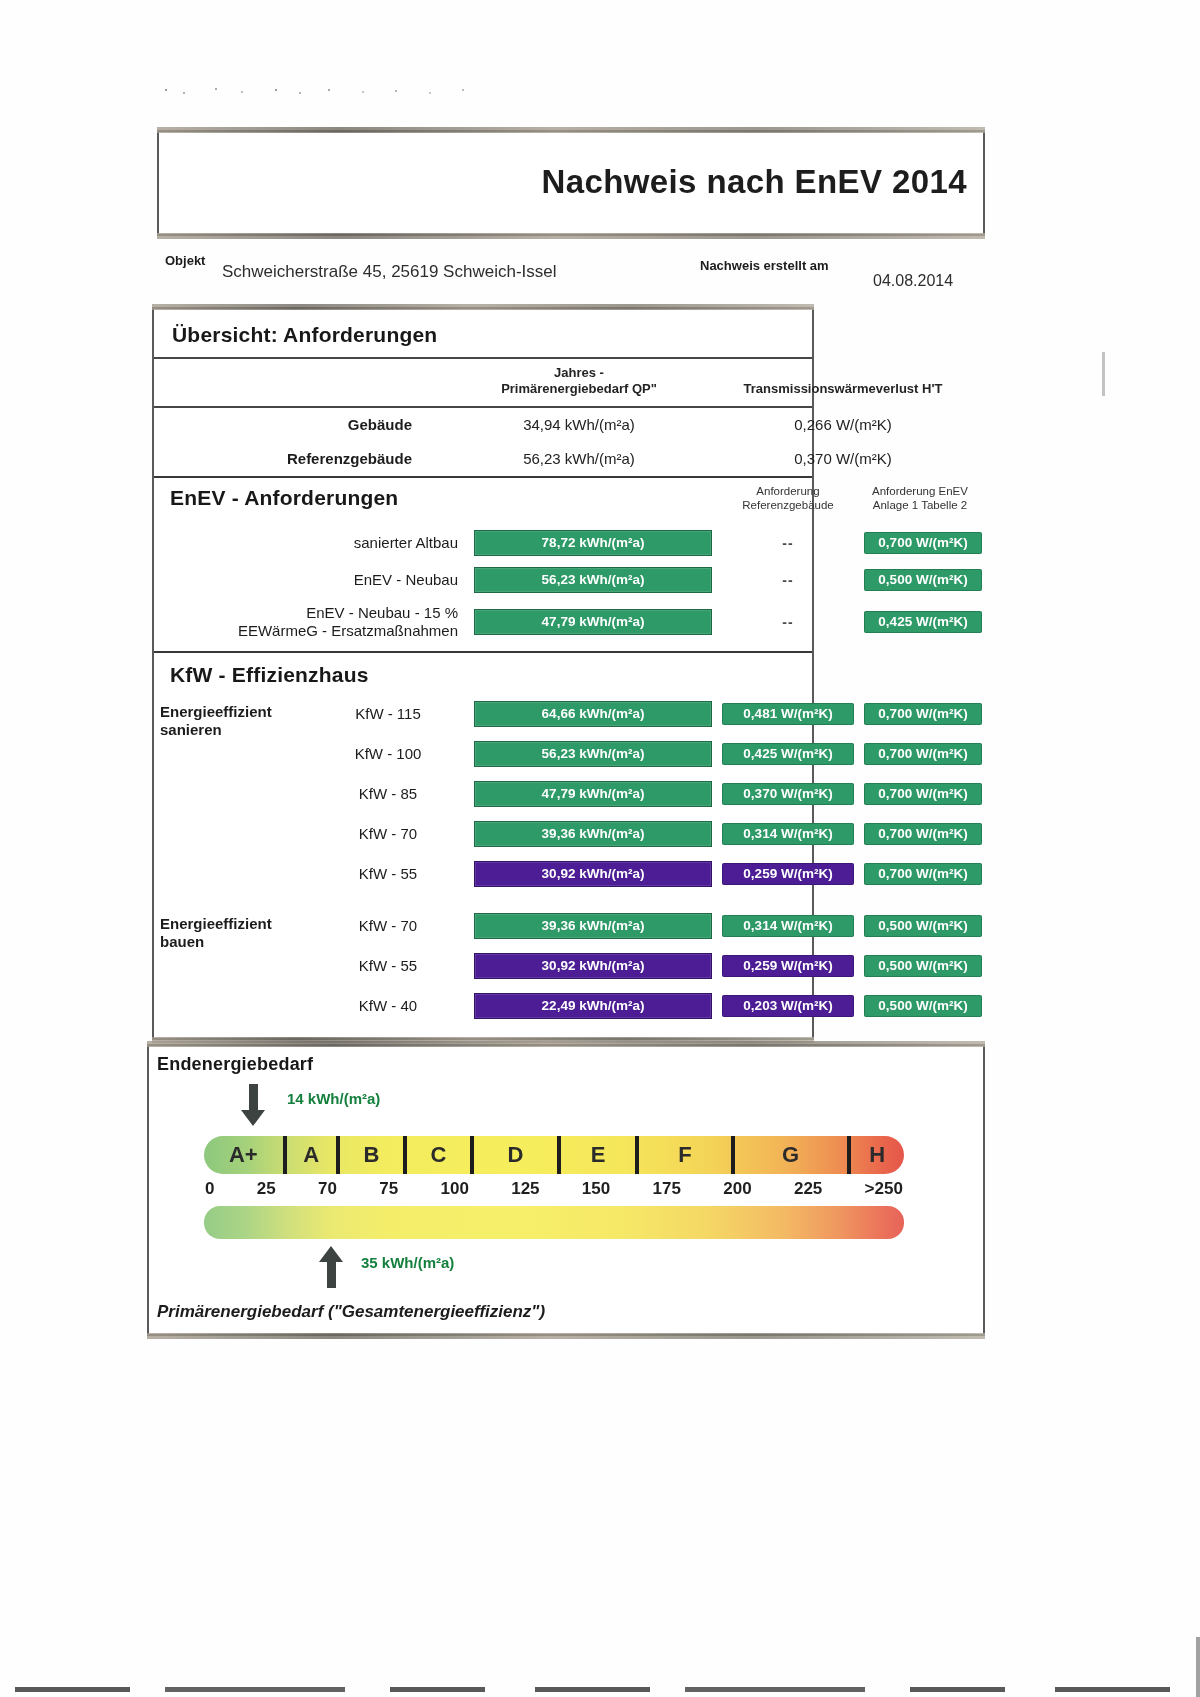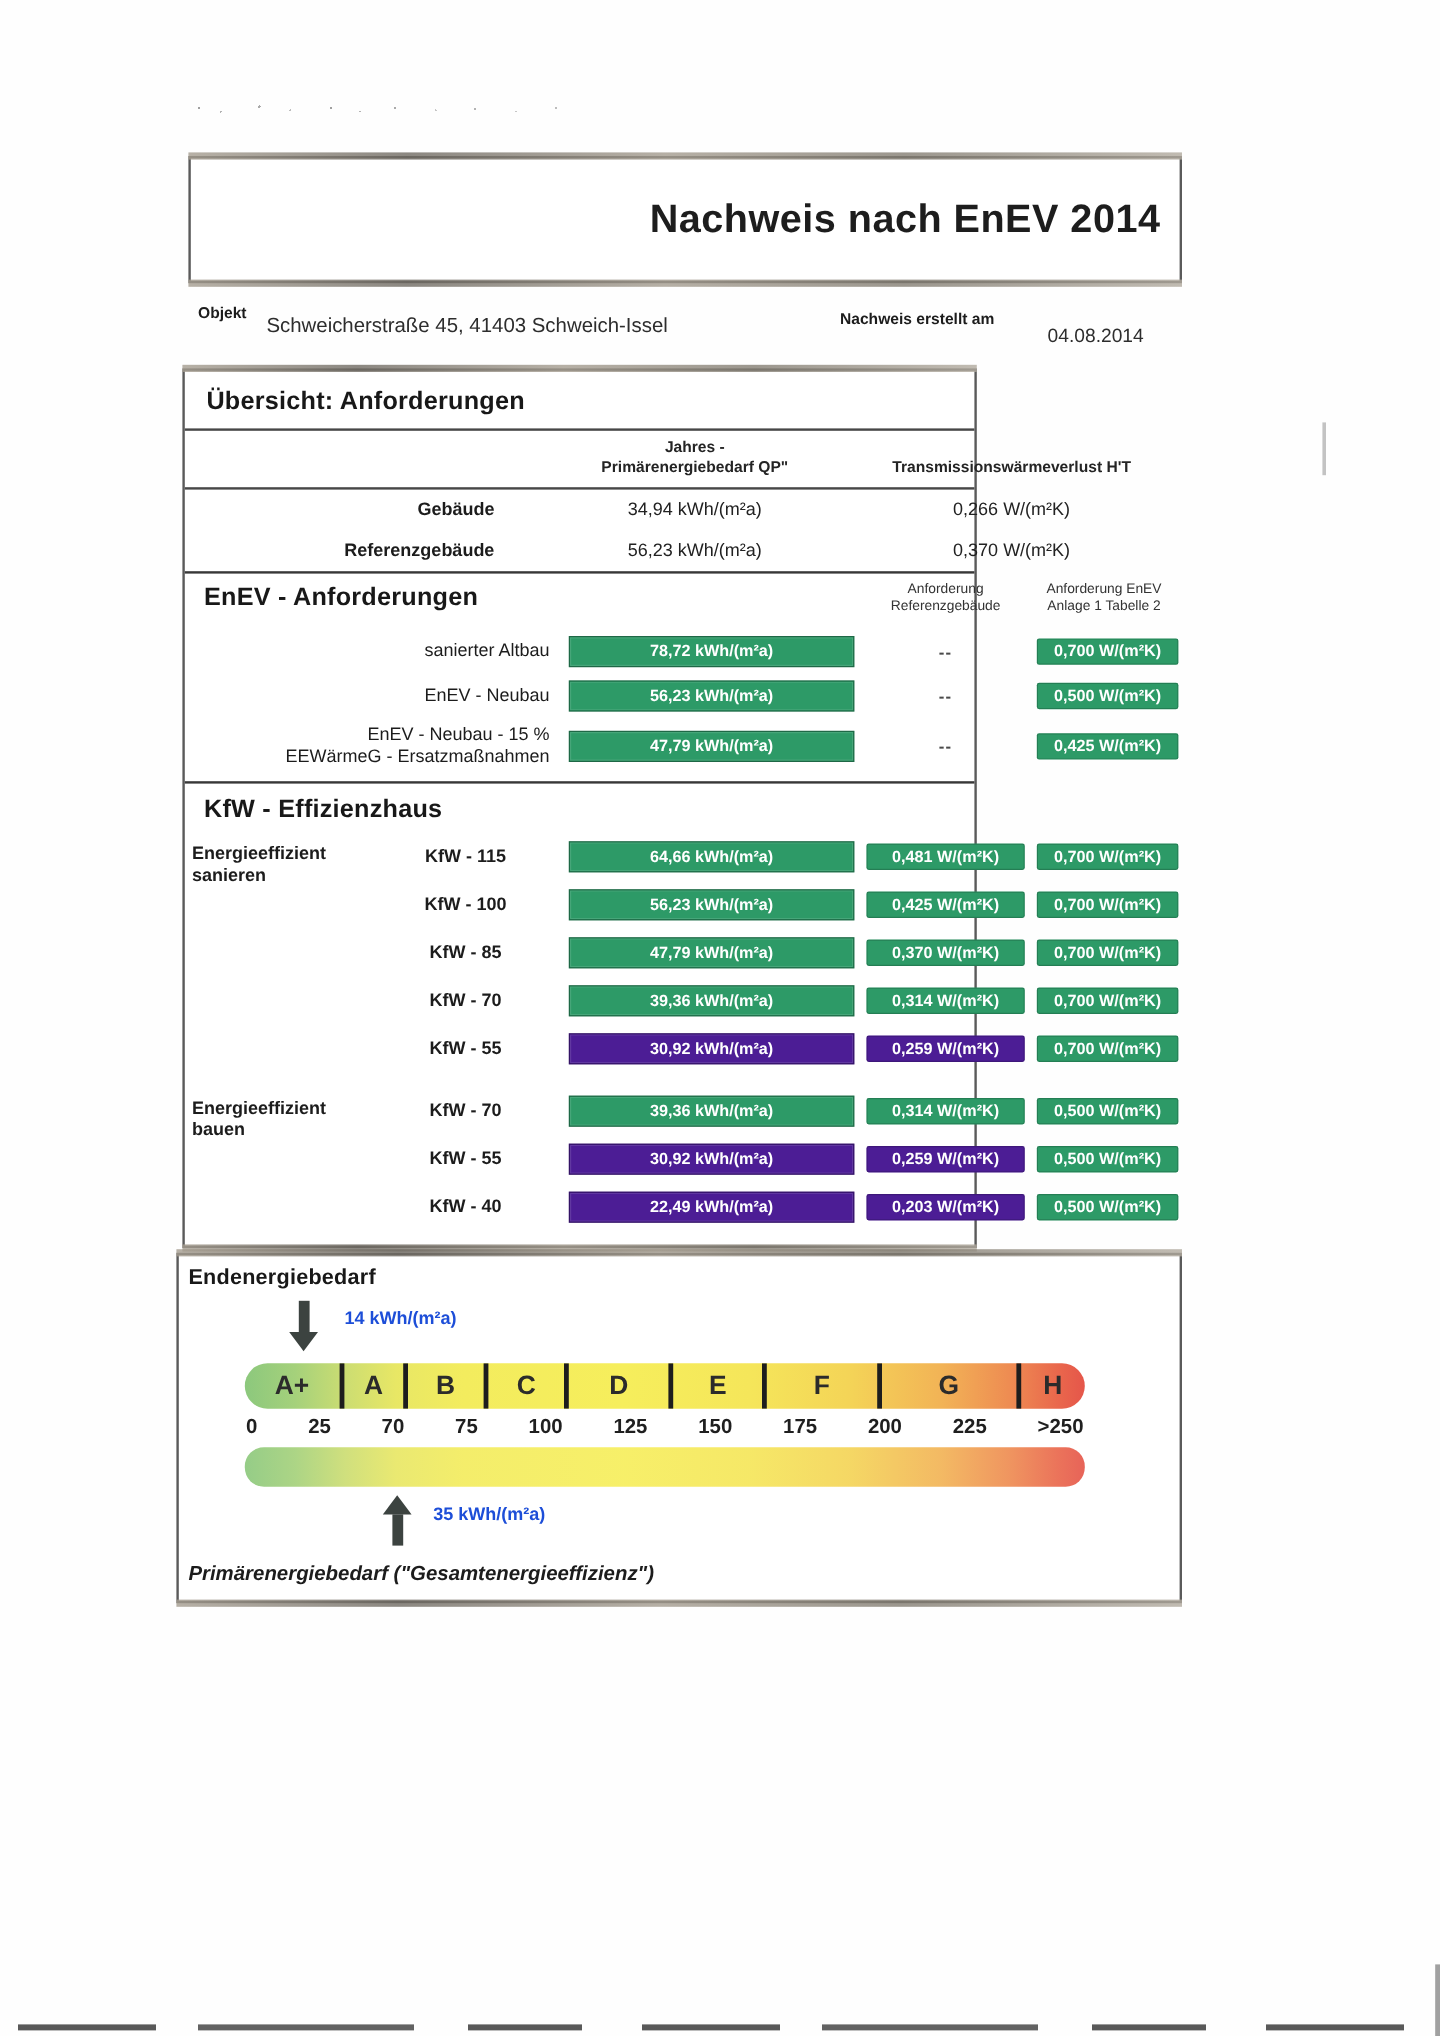--- a/index.html
+++ b/index.html
@@ -58,21 +58,21 @@
   .ub-label{font-size:15px;font-weight:bold;text-align:right;padding-right:42px;}
   .ub-val{font-size:15px;text-align:center;color:#222;}
   .enev-head{position:relative;height:48px;margin-top:4px;}
   .enev-head .h-sec{position:absolute;left:16px;top:4px;}
   .ch{position:absolute;top:2px;font-size:11.5px;font-weight:normal;color:#333;text-align:center;white-space:pre-line;line-height:1.25;}
   .ch1{left:568px;width:132px;}
   .ch2{left:700px;width:132px;}
   .grid5{display:grid;grid-template-columns:148px 152px 238px 132px 118px;column-gap:10px;align-items:center;}
   .erow{margin-bottom:11px;}
   .erow-label{grid-column:1/3;font-size:15px;font-weight:normal;text-align:right;padding-right:6px;white-space:pre-line;line-height:1.2;}
-  .krow-label{font-size:15px;font-weight:bold;text-align:center;}
+  .krow-label{font-size:15px;font-weight:normal;text-align:center;}
   .valbar{height:24px;display:flex;align-items:center;justify-content:center;color:#fff;
     font-weight:bold;font-size:13.5px;border:1px solid rgba(0,0,0,.32);box-shadow:inset 0 0 0 1px rgba(255,255,255,.12);}
   .badge{height:22px;display:flex;align-items:center;justify-content:center;color:#fff;
     font-weight:bold;font-size:13.5px;border-radius:2px;box-shadow:inset 0 0 0 1px rgba(0,0,0,.18);}
   .green{background:#2d9a67;}
   .red{background:#4c1d95;}
   .refdash{text-align:center;font-weight:bold;color:#4a4a4a;font-size:14px;letter-spacing:1px;}
   .kfw-head{margin:10px 0 14px 16px;}
   .kfw-group{position:relative;}
   .group-label{position:absolute;left:6px;top:2px;font-size:15px;font-weight:bold;white-space:pre-line;line-height:1.25;}
@@ -80,21 +80,21 @@
   .group-gap{height:12px;}
   
   .box2{left:147px;top:1044px;width:838px;height:292px;}
   .h-end{position:absolute;left:8px;top:8px;font-size:18px;}
   .arrow{position:absolute;display:flex;flex-direction:column;align-items:center;}
   .arrow .stem{width:9px;height:26px;background:#3c4340;}
   .arrow .head-down{width:0;height:0;border-left:12px solid transparent;border-right:12px solid transparent;border-top:16px solid #3c4340;}
   .arrow .head-up{width:0;height:0;border-left:12px solid transparent;border-right:12px solid transparent;border-bottom:16px solid #3c4340;}
   .arrow-down{left:92px;top:38px;}
   .arrow-up{left:170px;top:200px;}
-  .marker-label{position:absolute;font-size:15px;font-weight:bold;color:#1d4ed8;}
+  .marker-label{position:absolute;font-size:15px;font-weight:bold;color:#15803d;}
   .label14{left:138px;top:44px;}
   .label35{left:212px;top:208px;}
   .scalewrap{position:absolute;left:55px;top:90px;width:700px;}
   .egrad{background:linear-gradient(90deg,
       #8cc87d 0%,#a5d17b 6%,#ccdd72 12%,#e8e765 18%,#f3ec5e 26%,#f6ee5c 45%,
       #f5e65a 60%,#f4d457 72%,#f2b356 83%,#ee8c52 91%,#e9664c 97%,#e5564a 100%);}
   .bar1{height:38px;border-radius:19px;overflow:hidden;display:flex;}
   .seg{display:flex;align-items:center;justify-content:center;box-sizing:border-box;}
   .seg:not(:last-child){border-right:4px solid #1d1d1d;}
   .seg-letter{font-size:22px;font-weight:bold;color:#2b2b2b;}
@@ -109,21 +109,21 @@
 <div class="specks"></div>
 <div class="right-artifact"></div>
 <div class="corner-artifact"></div>
 <div class="bottom-strip"></div>
 
 <div class="scanbox titlebox">
   <div class="title" style="white-space: pre-line;">Nachweis nach EnEV 2014</div>
 </div>
 
 <div class="meta-objekt-label" style="white-space: pre-line;">Objekt</div>
-<div class="meta-objekt-value" style="white-space: pre-line;">Schweicherstraße 45, 41403 Schweich-Issel</div>
+<div class="meta-objekt-value" style="white-space: pre-line;">Schweicherstraße 45, 25619 Schweich-Issel</div>
 <div class="meta-erstellt-label" style="white-space: pre-line;">Nachweis erstellt am</div>
 <div class="meta-erstellt-value" style="white-space: pre-line;">04.08.2014</div>
 
 <div class="scanbox box1">
   <div class="h-sec h-main" style="white-space: pre-line;">Übersicht: Anforderungen</div>
   <div class="rule"></div>
 
   <div class="ub-grid ub-head">
     <div></div>
     <div class="colhead" style="white-space: pre-line;">Jahres -

